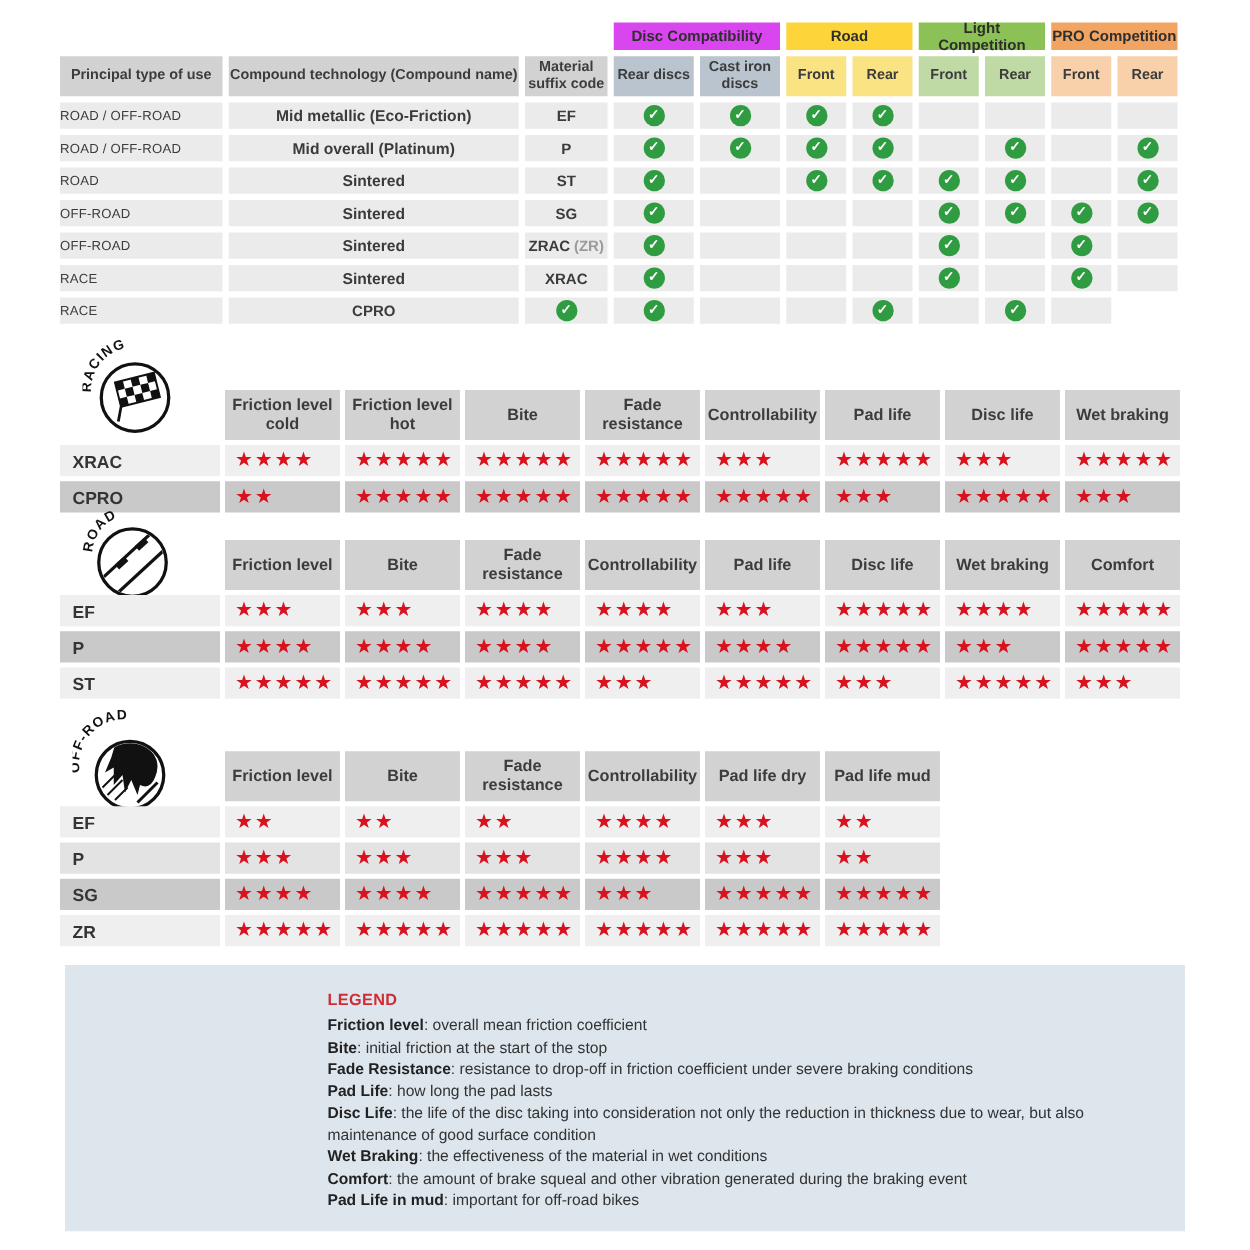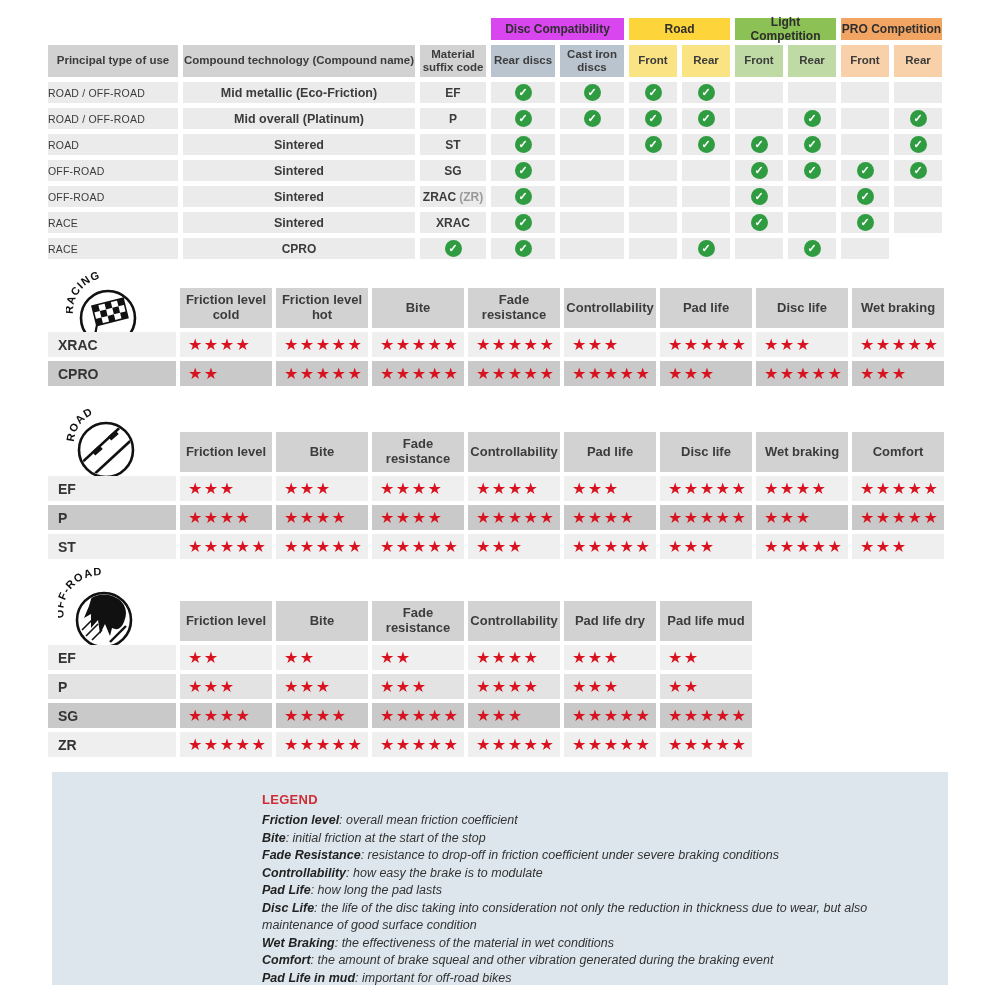--- a/index.html
+++ b/index.html
@@ -26,37 +26,37 @@
   .rate{position:absolute;left:48px;display:grid;column-gap:4px;row-gap:4px;}
   .rate .cell{display:flex;align-items:center;}
   .rate .rate-h{height:40px;background:#d2d2d2;justify-content:center;text-align:center;
                 font-size:13px;font-weight:600;line-height:1.15;color:#3c3c3c;}
   .rate .code{height:25px;justify-content:flex-start;padding-left:10px;
               font-size:14px;font-weight:bold;color:#343434;}
   .rate .stars{height:25px;padding-left:8px;font-size:16px;letter-spacing:1.5px;line-height:1;}
   .light{background:#efefef;}
   .medium{background:#e3e3e3;}
   .dark{background:#c9c9c9;}
-  #racing-table{top:288px;}
+  #racing-table{top:312px;}
   #road-table{top:432px;}
   #offroad-table{top:601px;}
 
   
   .sec-icon{position:absolute;}
   #racing-icon{left:66px;top:270px;}
   #road-icon{left:64px;top:402px;}
   #offroad-icon{left:58px;top:568px;}
   .icon-arc{font-size:11px;font-weight:bold;fill:#111;letter-spacing:1px;
             font-family:"Liberation Sans",sans-serif;}
 
   
   .legend{position:absolute;left:52px;top:772px;width:896px;height:213px;
           background:#dce6ec;box-sizing:border-box;padding:20px 20px 0 210px;}
   .legend-title{font-size:13px;font-weight:bold;letter-spacing:.3px;margin-bottom:5px;}
-  .leg-line{font-size:12.5px;line-height:17.5px;color:#333;width:660px;font-style:italic;}
+  .leg-line{font-size:12.5px;line-height:17.5px;color:#333;width:660px;}
   .leg-line b{color:#222;}
 </style>
 </head>
 <body>
 
 <div class="page">
 
   <div class="compat">
       <div class="spacer" style="grid-column: 1 / span 3;"></div>
       <div class="cell group-h" style="background: #d946ef;">Disc Compatibility</div>
@@ -381,21 +381,20 @@
       <div class="cell stars light" style="color: rgb(216, 19, 31);">★★★★★</div>
       <div class="cell stars light" style="color: rgb(216, 19, 31);">★★★★★</div>
     </div>
 
   <div class="legend">
     <div class="legend-title" style="color: rgb(208, 44, 53);">LEGEND</div>
     <div>
         <div class="leg-line"><b>Friction level</b>: overall mean friction coefficient</div>
         <div class="leg-line"><b>Bite</b>: initial friction at the start of the stop</div>
         <div class="leg-line"><b>Fade Resistance</b>: resistance to drop-off in friction coefficient under severe braking conditions</div>
-        <div class="leg-line"><b>Controllability</b>: how easy the brake is to modulate</div>
         <div class="leg-line"><b>Pad Life</b>: how long the pad lasts</div>
         <div class="leg-line"><b>Disc Life</b>: the life of the disc taking into consideration not only the reduction in thickness due to wear, but also maintenance of good surface condition</div>
         <div class="leg-line"><b>Wet Braking</b>: the effectiveness of the material in wet conditions</div>
         <div class="leg-line"><b>Comfort</b>: the amount of brake squeal and other vibration generated during the braking event</div>
         <div class="leg-line"><b>Pad Life in mud</b>: important for off-road bikes</div>
       </div>
   </div>
 
 </div>
 

